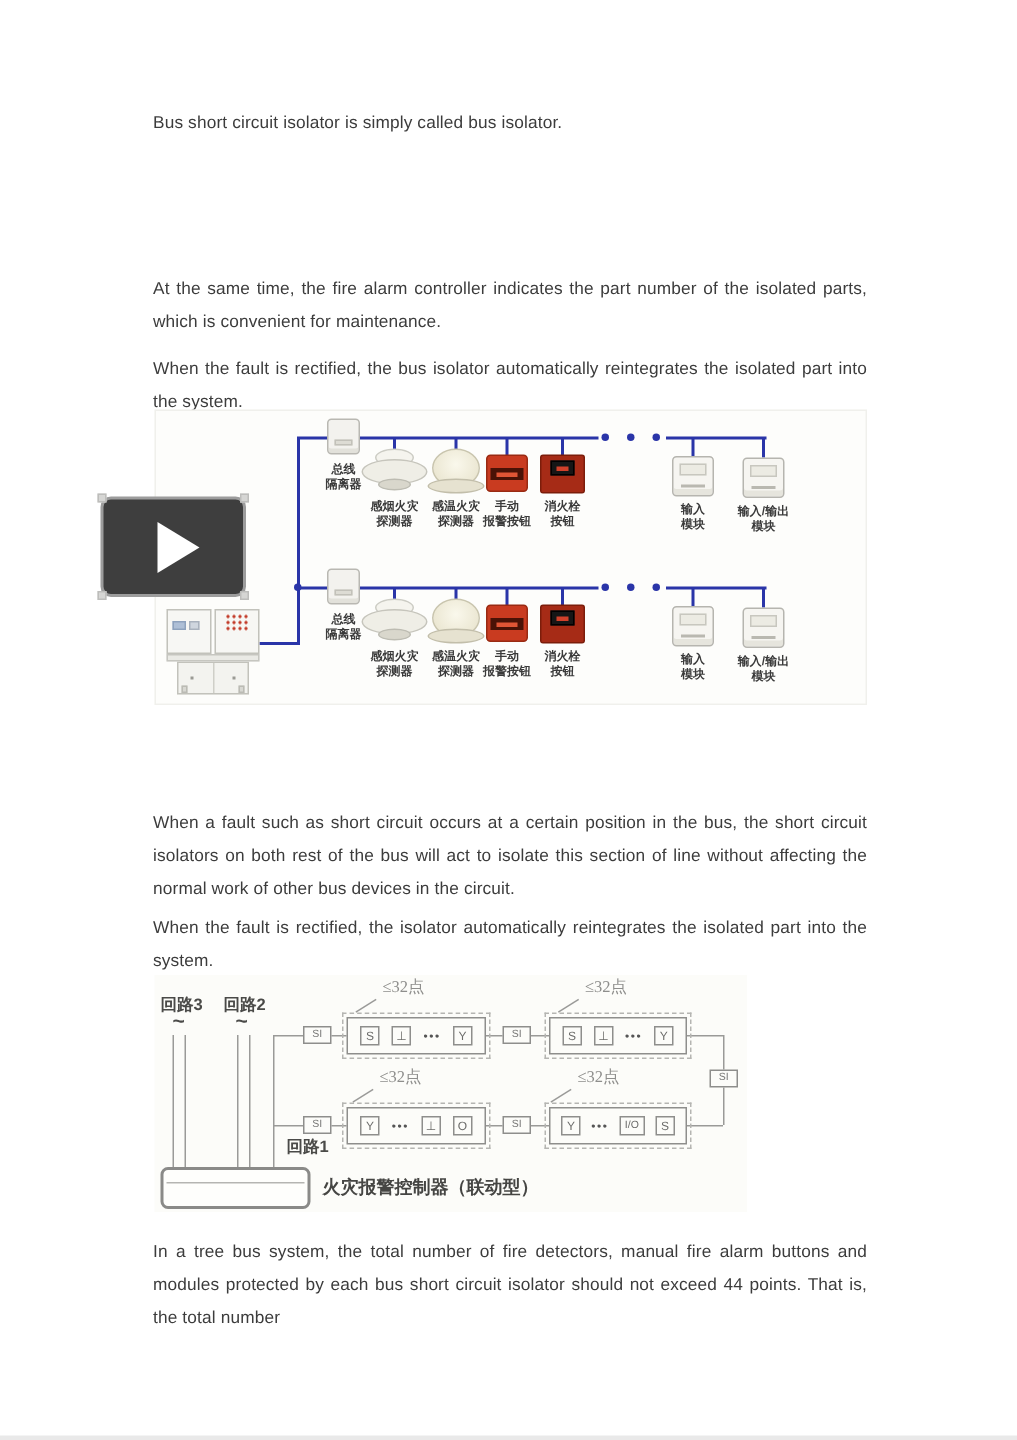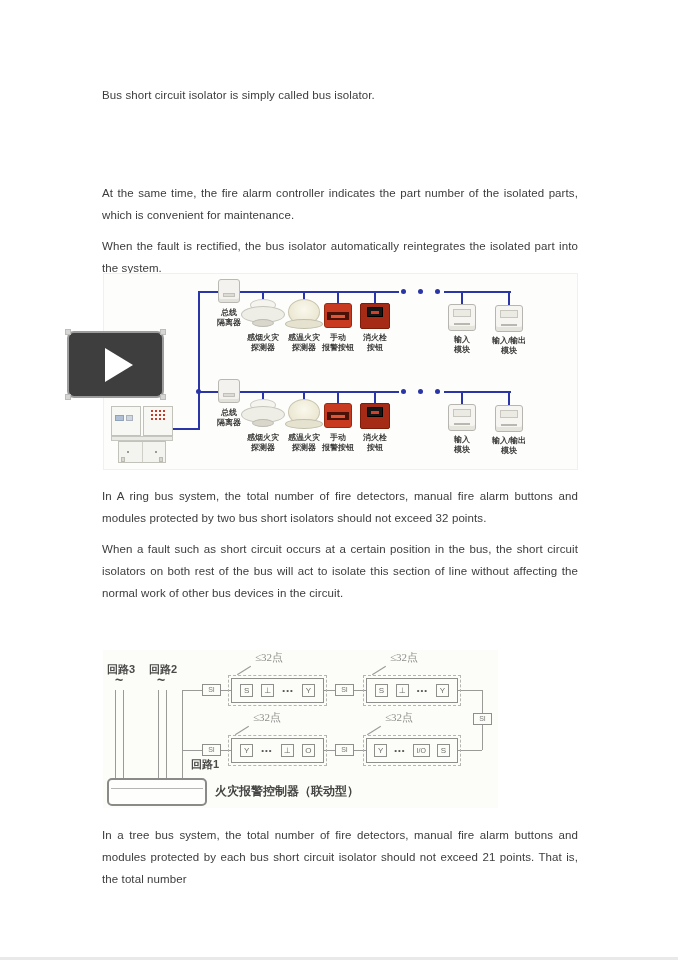--- a/index.html
+++ b/index.html
@@ -98,21 +98,21 @@
     border:2px solid #8a8a88; border-radius:5px; background:#fefefc; }
   .ctrl-line { position:absolute; left:2px; right:2px; top:8px; height:1px; background:#b5b5b2; }
   .ctrl-label { position:absolute; left:112px; top:133px; font-size:12px; font-weight:bold; color:#454543; }
   .bottom-strip { position:absolute; left:0; bottom:0; width:100%; height:3px; background:#e9e9e9; }
 </style>
 </head>
 <body>
 
 <div class="page">
 
-  <p class="para" style="top:84px">Bus short circuit isolator is simply called bus isolator.</p>
+  <p class="para" style="top:71px">Bus short circuit isolator is simply called bus isolator.</p>
   <p class="para" style="top:182px">At the same time, the fire alarm controller indicates the part number of the isolated parts, which is convenient for maintenance.</p>
   <p class="para" style="top:235px">When the fault is rectified, the bus isolator automatically reintegrates the isolated part into the system.</p>
 
   <div class="diagram1">
 
     <div class="vline" style="left:94px; top:18px; height:138px;"></div>
     <div class="busline" style="left:94px; top:17px; width:201px;"></div>
     <div class="busdot" style="left:297px; top:15px;"></div>
     <div class="busdot" style="left:314px; top:15px;"></div>
     <div class="busdot" style="left:331px; top:15px;"></div>
@@ -250,22 +250,22 @@
   </div>
 
   <div class="video-overlay">
     <div class="handle h-tl"></div>
     <div class="handle h-tr"></div>
     <div class="handle h-bl"></div>
     <div class="handle h-br"></div>
     <div class="play-tri"></div>
   </div>
 
-  <p class="para" style="top:485px">In A ring bus system, the total number of fire detectors, manual fire alarm buttons and modules protected by two bus short isolators should not exceed 32 points.</p>
   <p class="para" style="top:538px">When a fault such as short circuit occurs at a certain position in the bus, the short circuit isolators on both rest of the bus will act to isolate this section of line without affecting the normal work of other bus devices in the circuit.</p>
+  <p class="para" style="top:608px">When the fault is rectified, the isolator automatically reintegrates the isolated part into the system.</p>
 
   <div class="diagram2">
 
     <div class="loop-label" style="left:4px; top:12px;">回路3</div>
     <div class="loop-label" style="left:46px; top:12px;">回路2</div>
     <div class="tilde" style="left:12px; top:22px;">~</div>
     <div class="tilde" style="left:54px; top:22px;">~</div>
     <div class="g-v" style="left:12px; top:40px; height:89px;"></div>
     <div class="g-v" style="left:20px; top:40px; height:89px;"></div>
     <div class="g-v" style="left:55px; top:40px; height:89px;"></div>
@@ -317,16 +317,16 @@
     <div class="leader" style="left:263px; top:80px;"></div>
 
     <div class="loop-label" style="left:88px; top:107px;">回路1</div>
 
     <div class="ctrl-box">
       <div class="ctrl-line"></div>
     </div>
     <div class="ctrl-label">火灾报警控制器（联动型）</div>
   </div>
 
-  <p class="para" style="top:824px">In a tree bus system, the total number of fire detectors, manual fire alarm buttons and modules protected by each bus short circuit isolator should not exceed 21 points. That is, the total number</p>
+  <p class="para" style="top:824px">In a tree bus system, the total number of fire detectors, manual fire alarm buttons and modules protected by each bus short circuit isolator should not exceed 44 points. That is, the total number</p>
 
   <div class="bottom-strip"></div>
 </div>
 
 </body></html>

